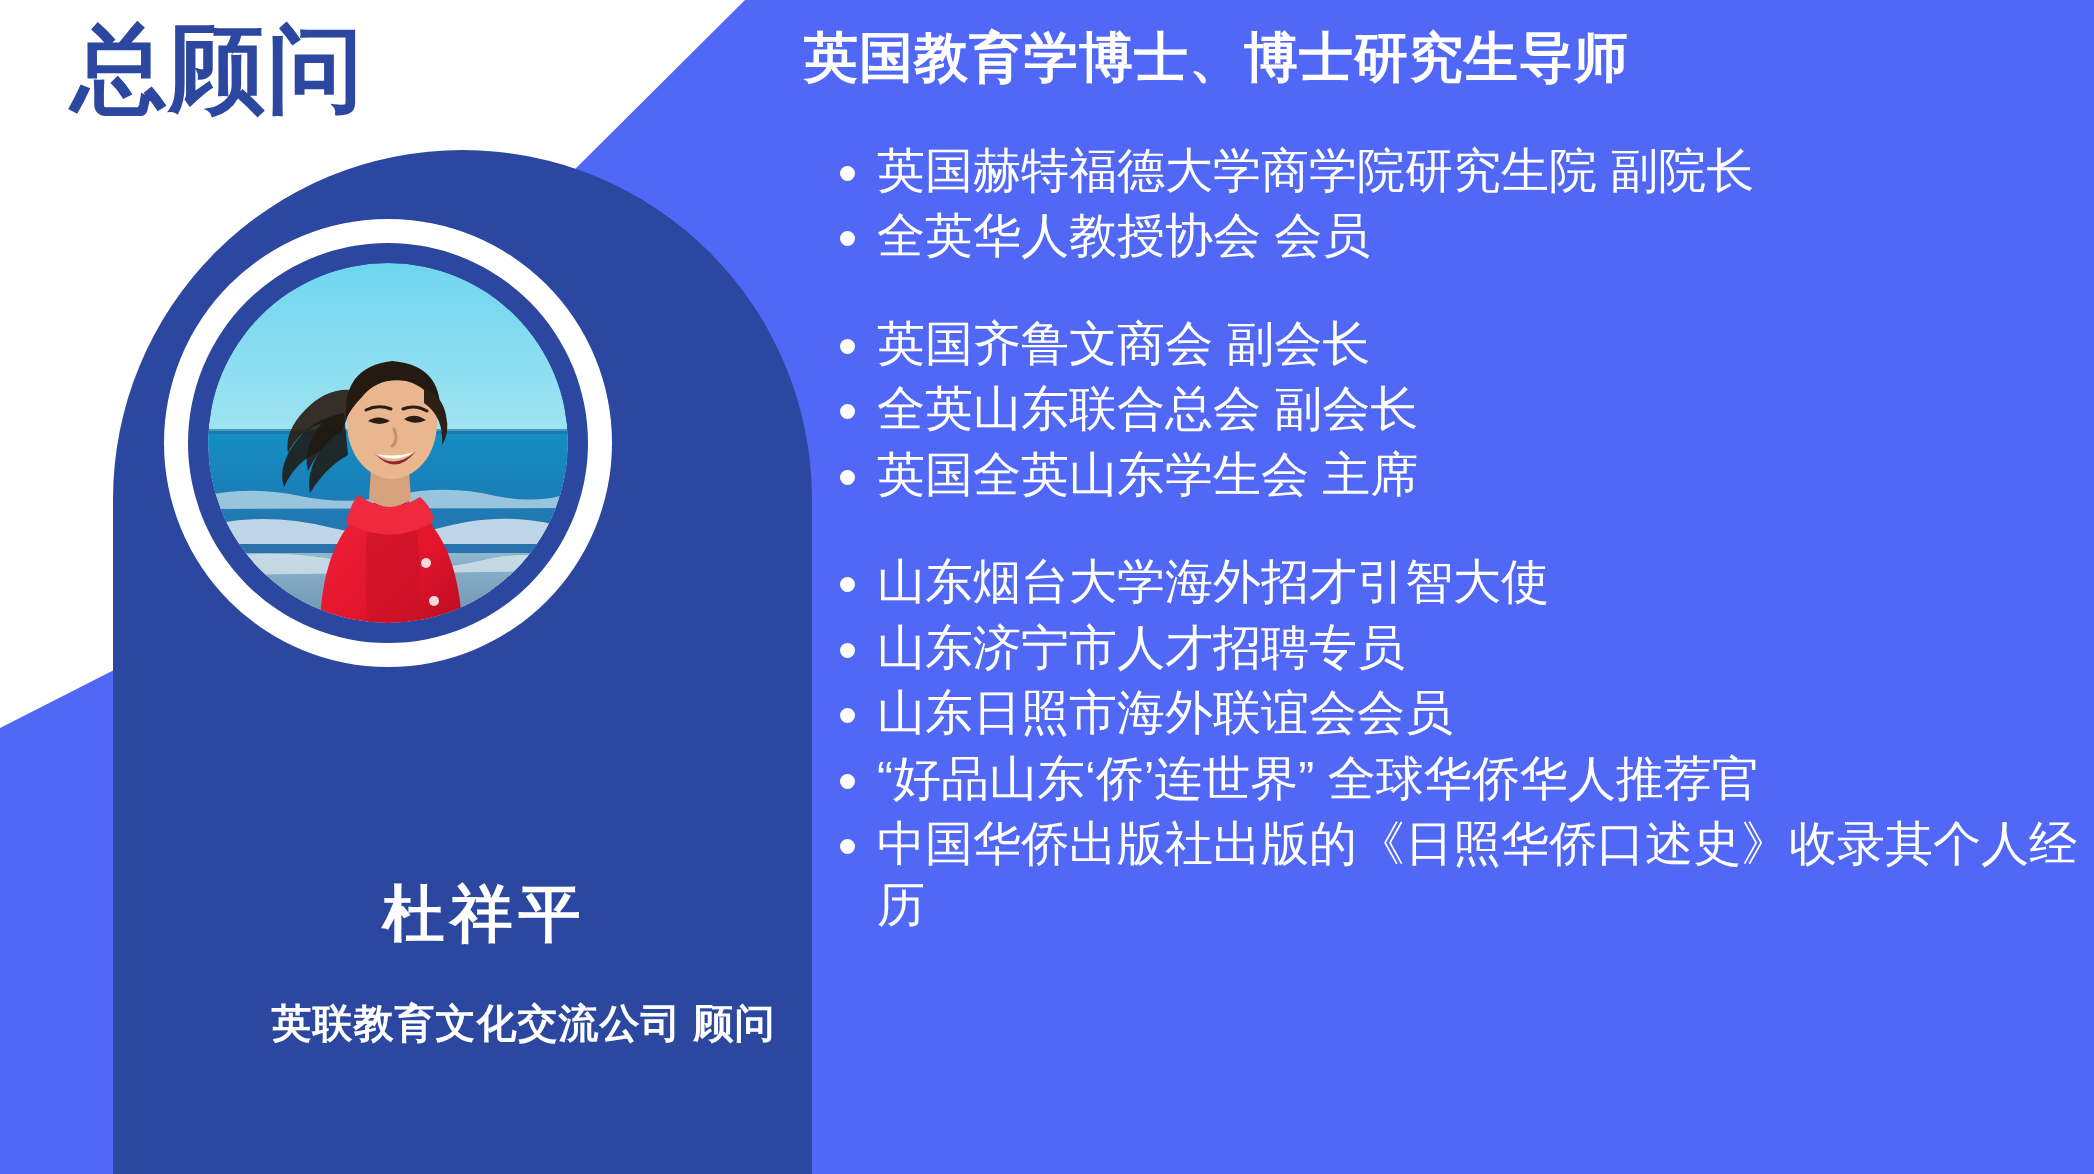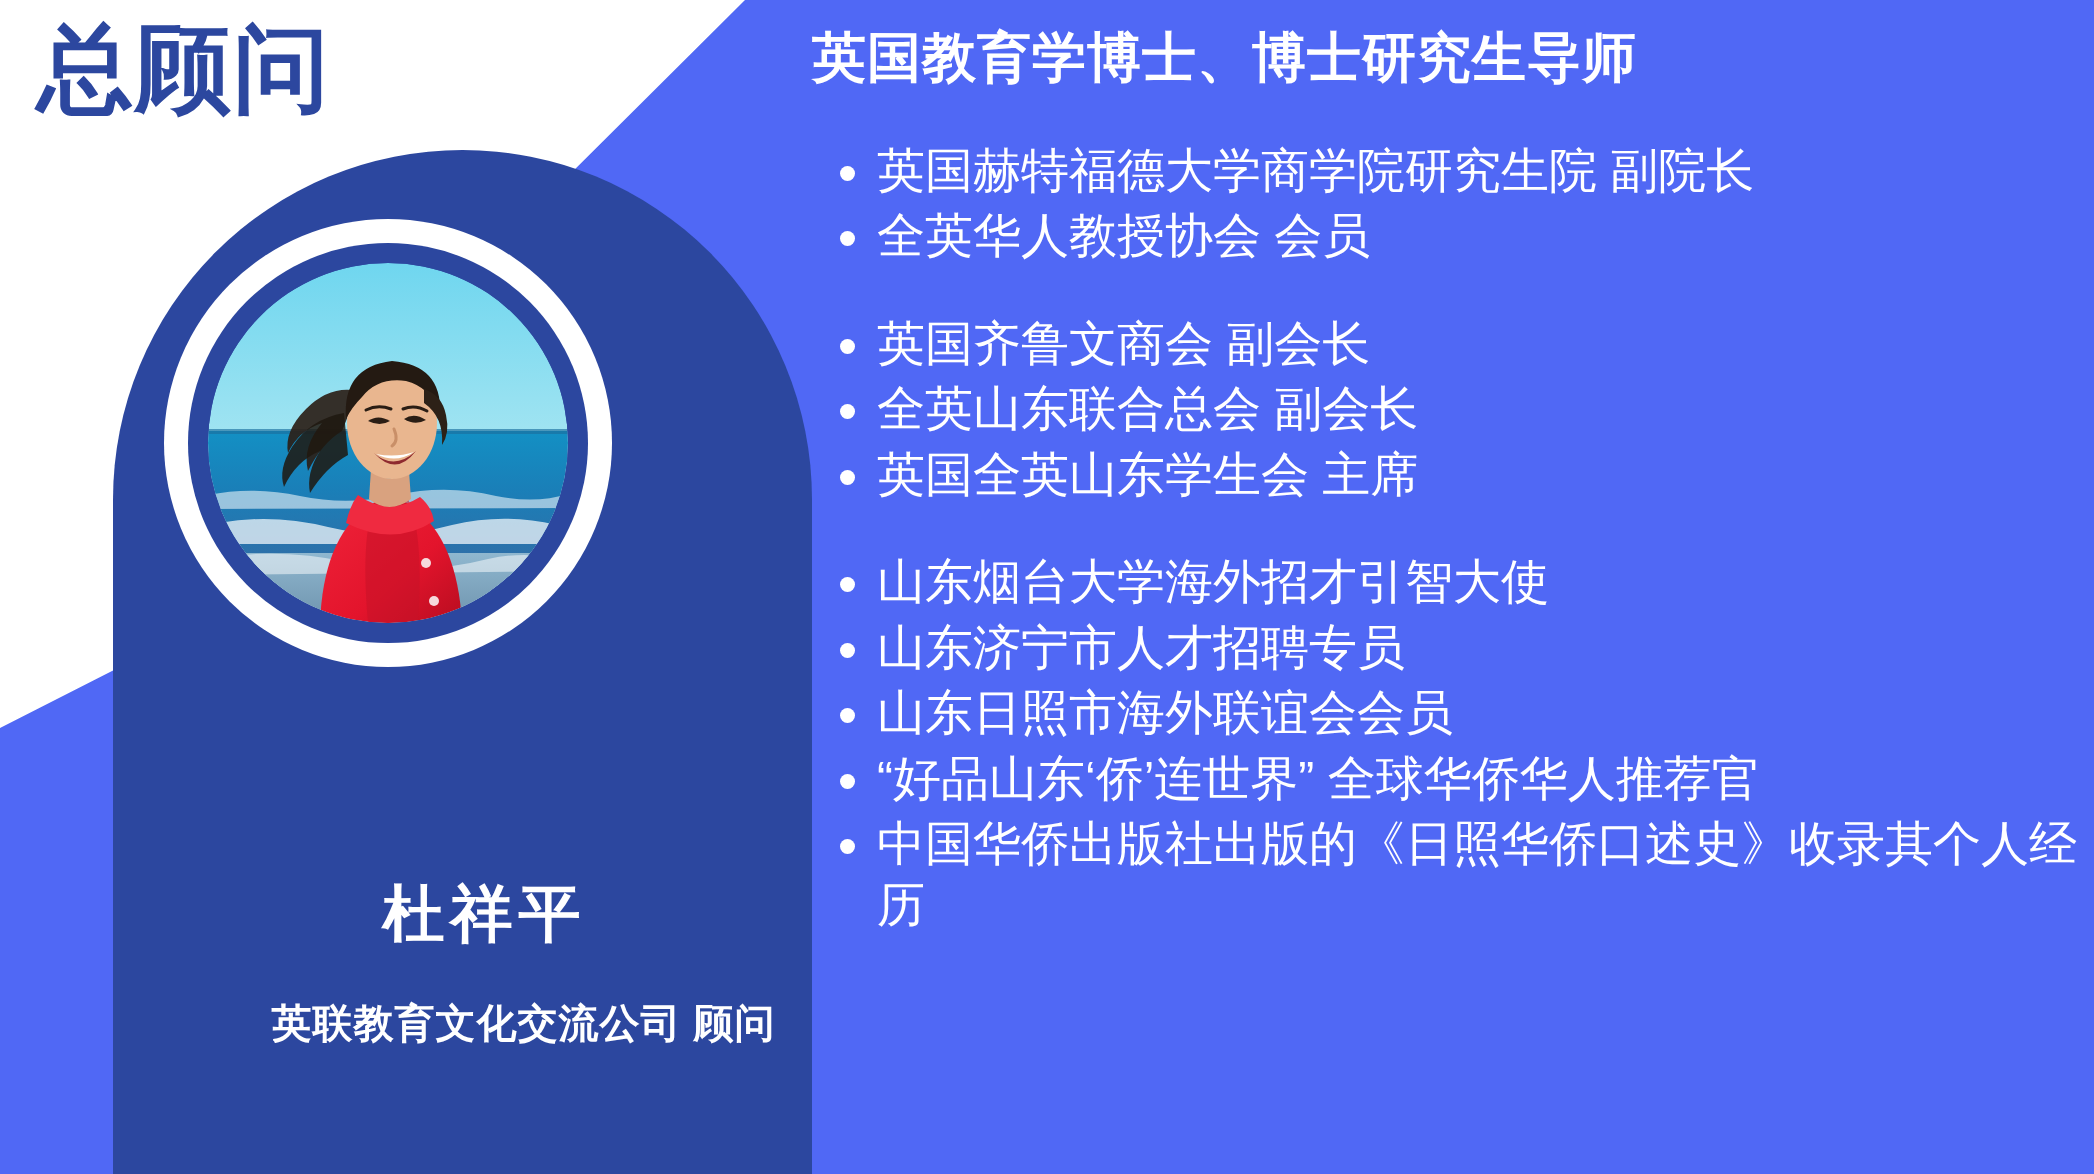--- a/index.html
+++ b/index.html
@@ -50,21 +50,21 @@
     width: 699px;
     height: 1024px;
     background: #2c479f;
     border-top-left-radius: 350px;
     border-top-right-radius: 350px;
   }
 
   
   .page-title {
     position: absolute;
-    left: 37px;
+    left: 71px;
     top: 14px;
     color: #2c479f;
     font-size: 96px;
     font-weight: bold;
     letter-spacing: 2px;
     line-height: 1.15;
     white-space: nowrap;
   }
 
   
@@ -133,21 +133,21 @@
   .content {
     position: absolute;
     left: 800px;
     top: 0;
     width: 1294px;
     height: 1174px;
     color: #ffffff;
   }
   .content-heading {
     position: absolute;
-    left: 12px;
+    left: 4px;
     top: 25px;
     font-size: 54px;
     font-weight: bold;
     letter-spacing: 1px;
     line-height: 1.2;
     white-space: nowrap;
   }
 
   .bullet-groups {
     position: absolute;

